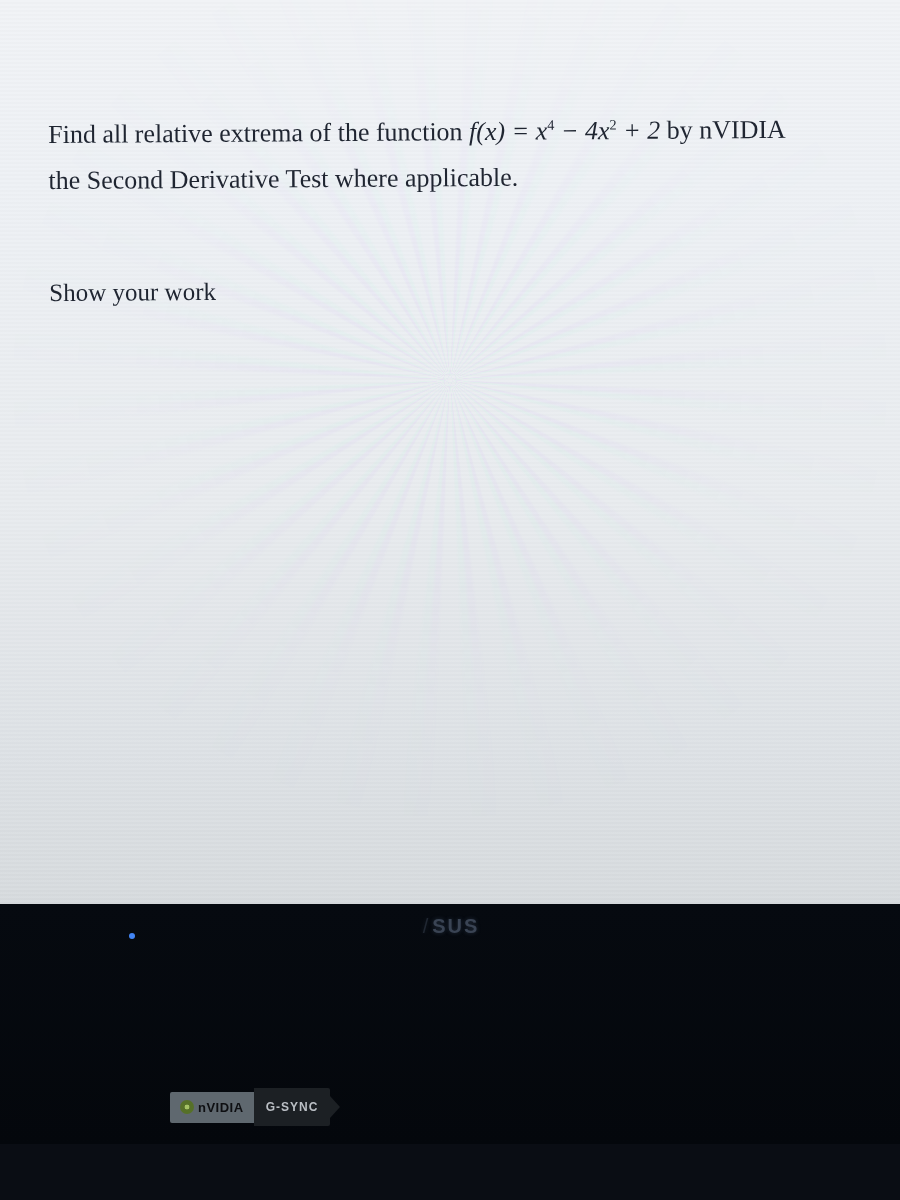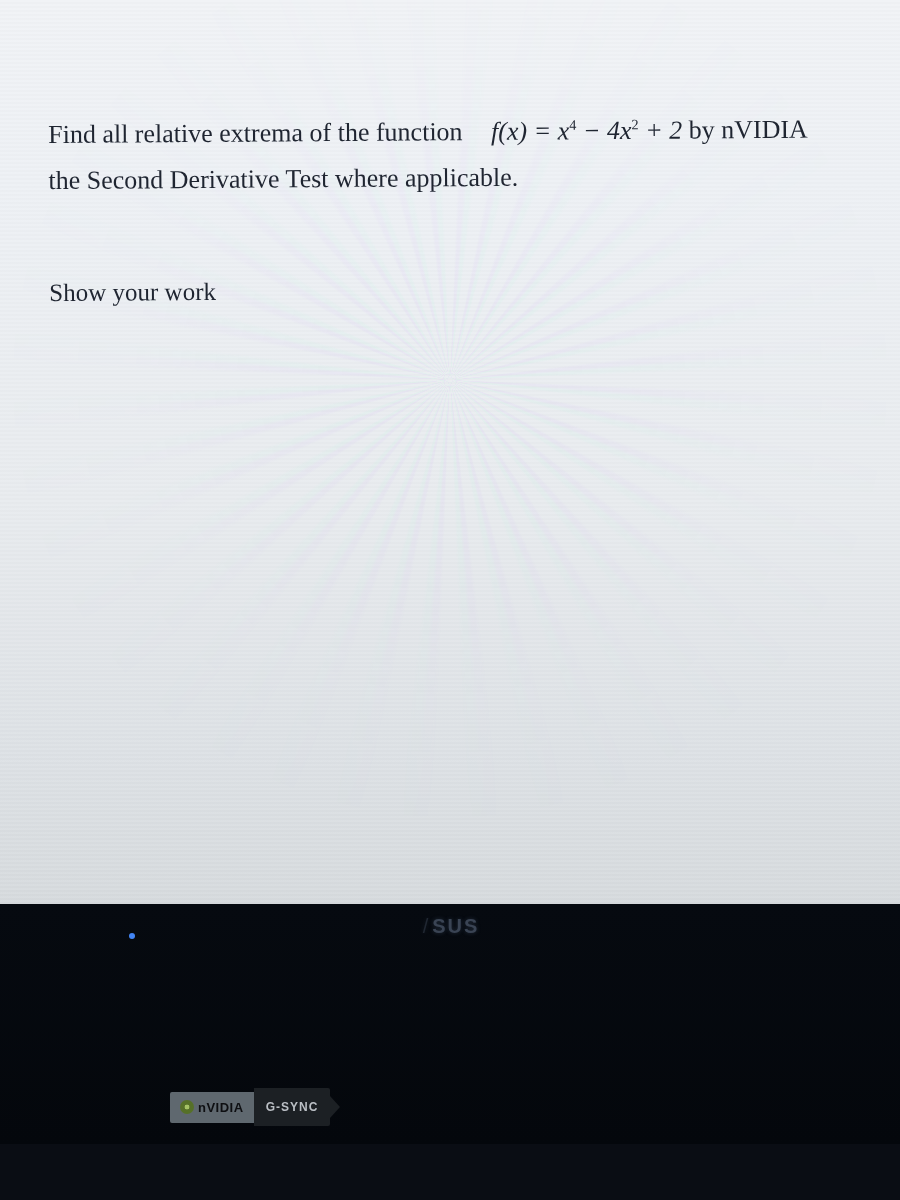--- a/index.html
+++ b/index.html
@@ -91,21 +91,21 @@
   }
 
   .line1, .line2 { white-space: nowrap; }
   .line2 { margin-top: 6px; }
 
   .prompt {
     margin-top: 72px;
     font-size: 25px;
   }
 
-  .fn-i  { font-style: italic; margin-left: 22px; }
+  .fn-i  { font-style: italic; }
   .math  { font-style: italic; font-family: "Times New Roman", Georgia, serif; }
   sup    { font-size: 0.55em; vertical-align: super; font-style: normal; }
 
   
   .taskbar {
     position: absolute;
     left: 0;
     top: 910px;
     width: 900px;
     height: 50px;

